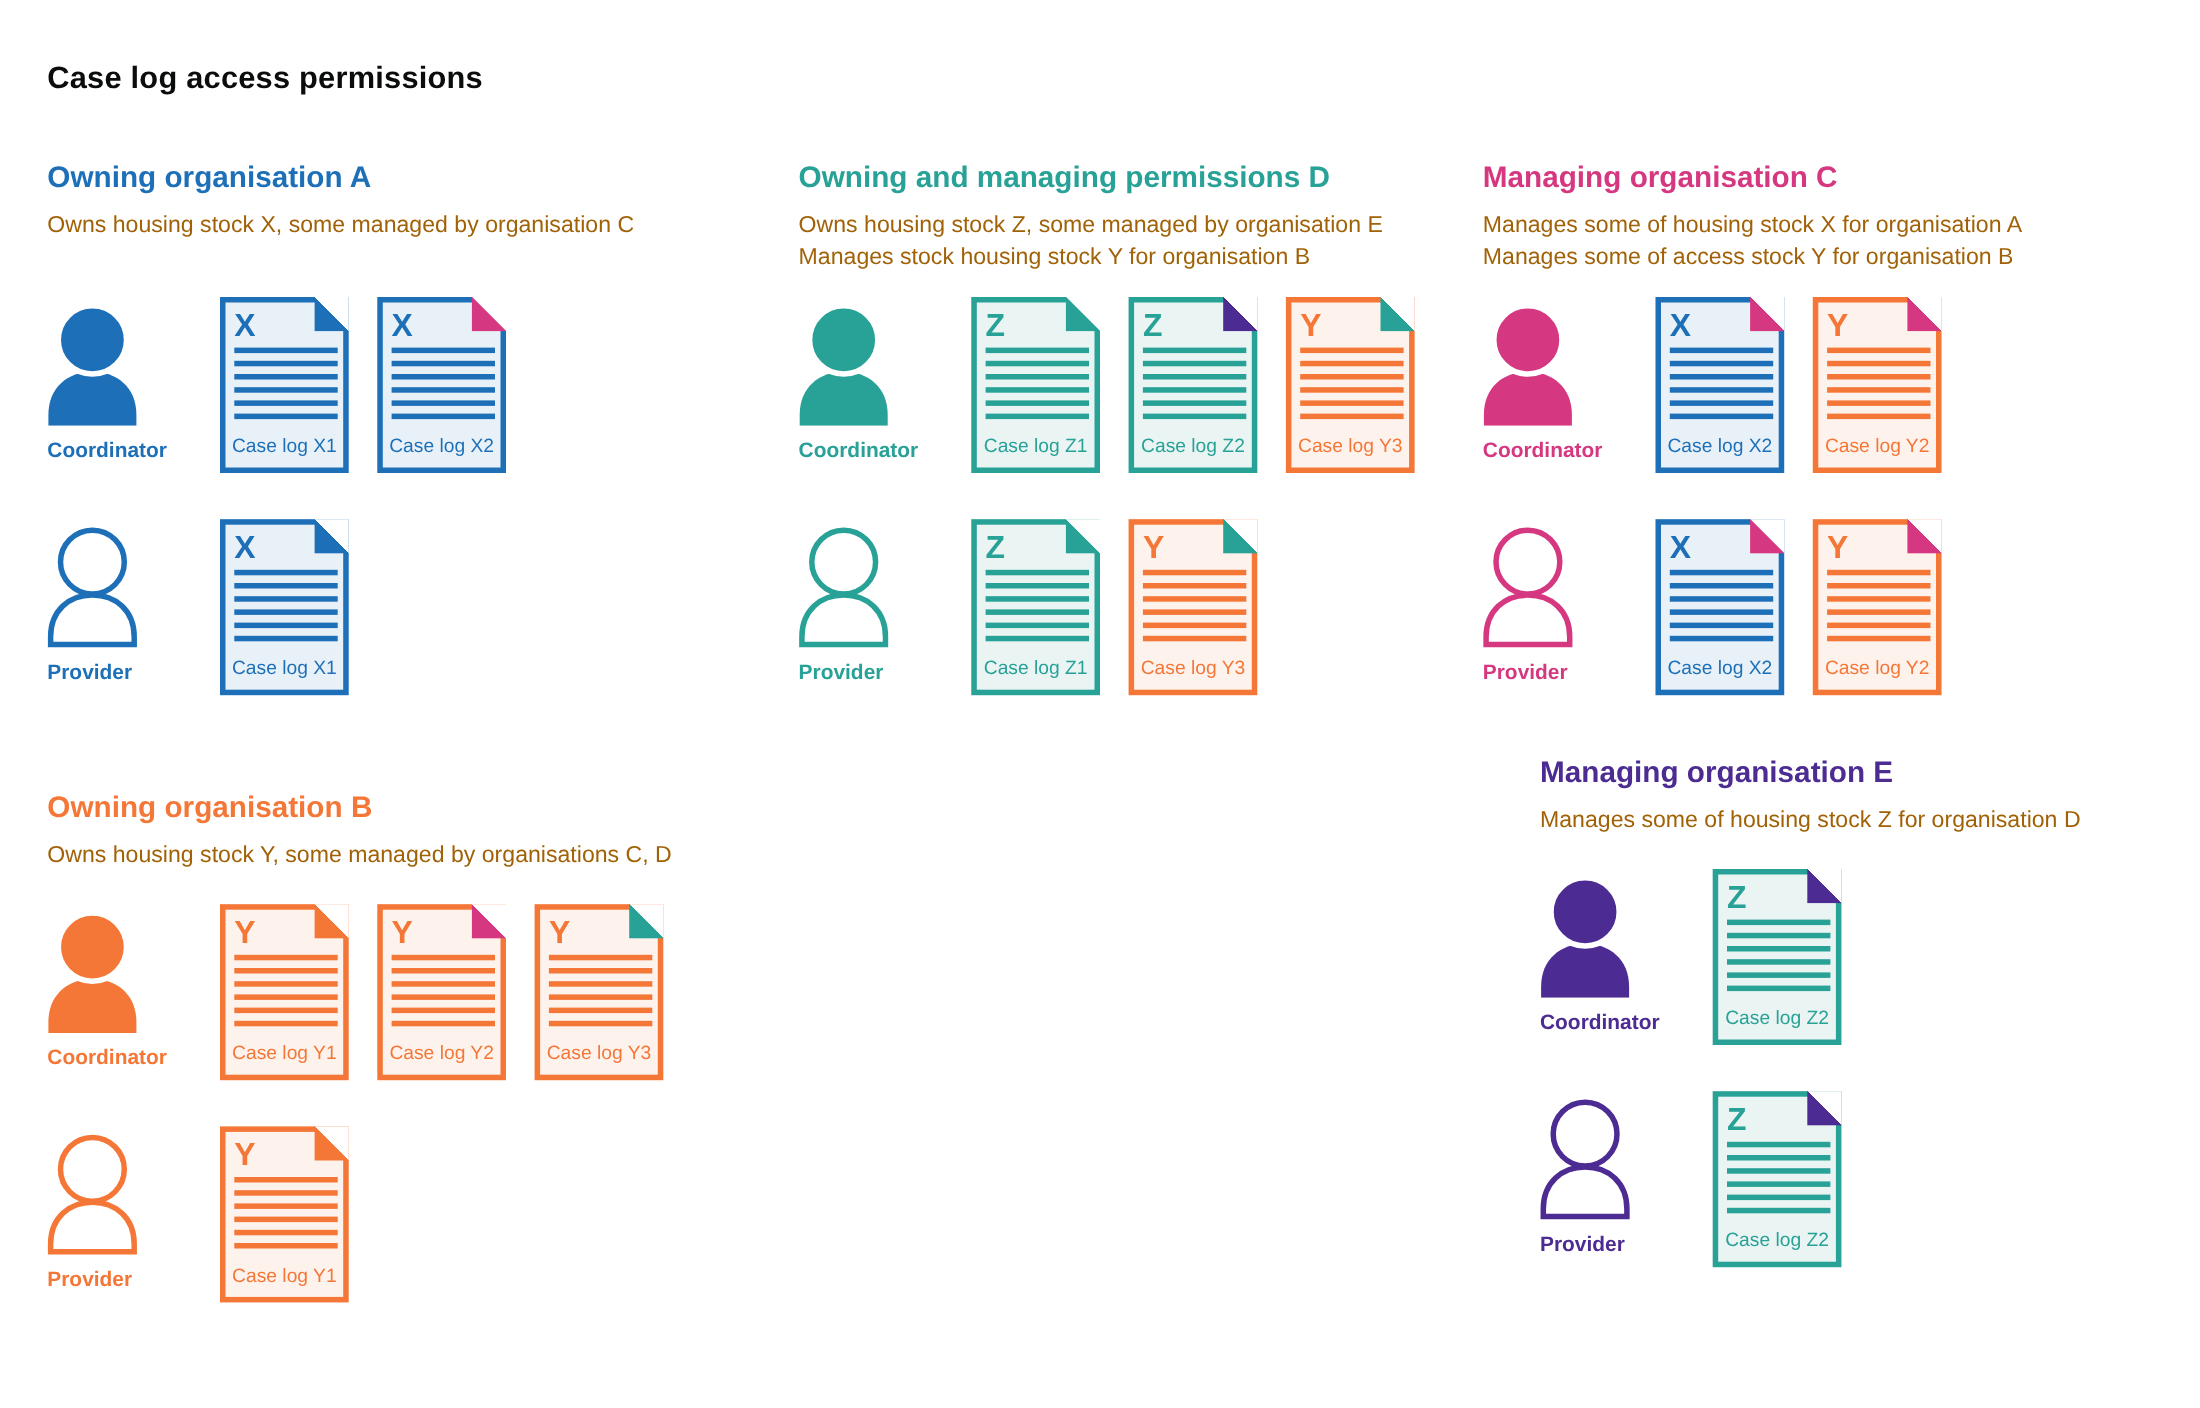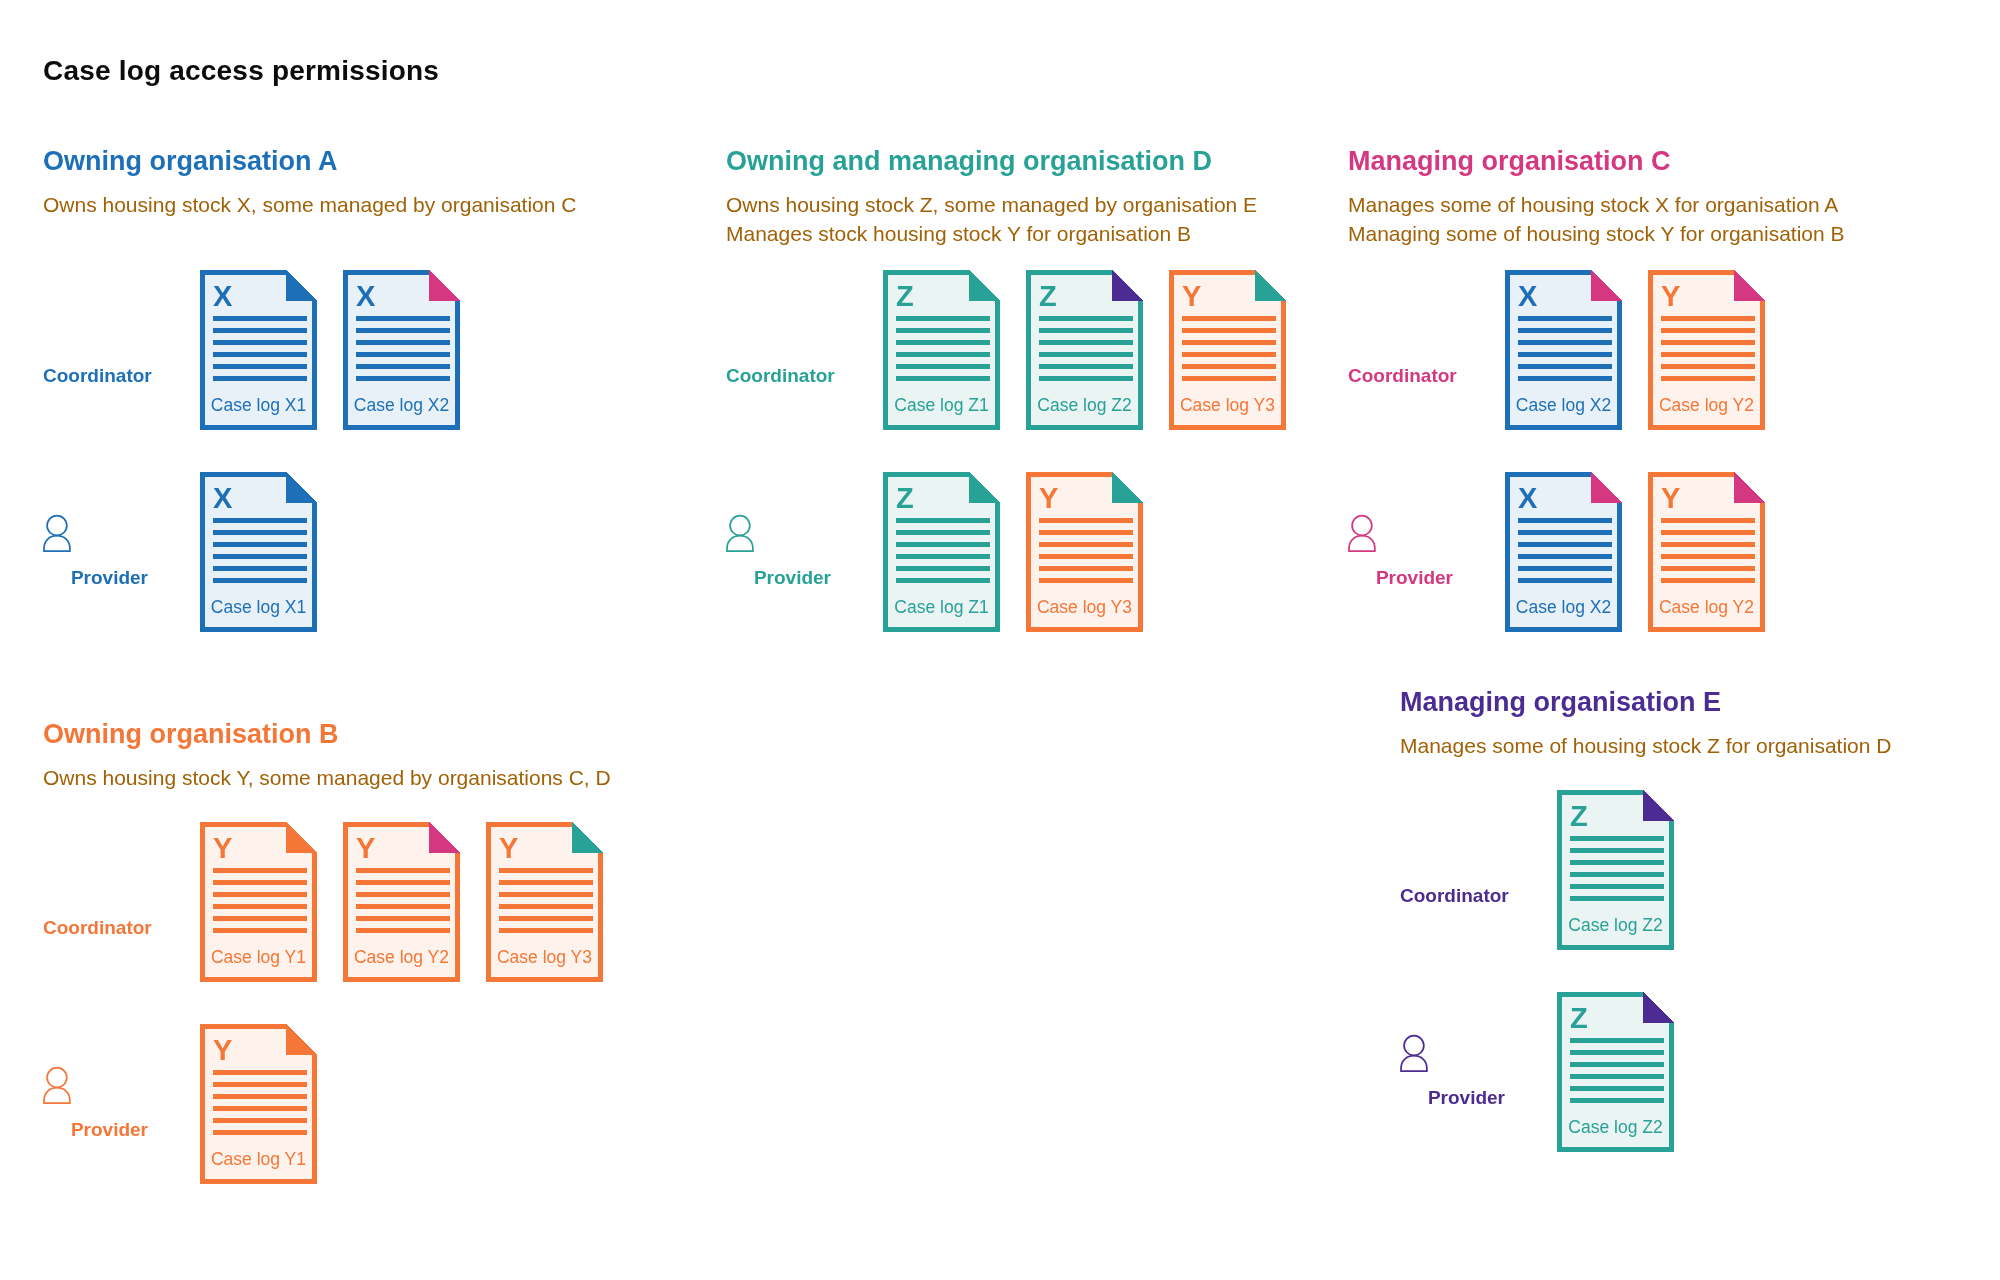--- a/index.html
+++ b/index.html
@@ -12,22 +12,22 @@
   .section.org-d{left:726px;top:145px;}
   .section.org-c{left:1348px;top:145px;width:600px;}
   .section.org-b{left:43px;top:718px;}
   .section.org-e{left:1400px;top:686px;width:600px;}
   .hdr{height:125px;box-sizing:border-box;}
   .org-b .hdr,.org-e .hdr{height:104px;}
   .sec-heading{margin:0;font-size:27px;line-height:33px;font-weight:700;color:var(--c);}
   .sec-desc{margin:12px 0 0 0;font-size:21px;line-height:29px;color:#a16207;}
   .sec-desc + .sec-desc{margin-top:0;}
   .row{display:flex;align-items:flex-start;height:160px;margin-bottom:42px;}
-  .person{width:105px;margin-right:52px;display:flex;flex-direction:row;
-       align-items:flex-end;padding-top:5px;flex:none;}
+  .person{width:105px;margin-right:52px;display:flex;flex-direction:column;
+       align-items:flex-start;padding-top:5px;flex:none;}
   .person-label{margin-top:12px;font-size:19px;font-weight:700;color:var(--c);white-space:nowrap;}
   .docs{display:flex;gap:26px;}
   .doc{position:relative;width:117px;height:160px;box-sizing:border-box;
        border:5px solid var(--dc);background:var(--db);flex:none;}
   .doc-letter{position:absolute;top:6px;left:8px;font-size:29px;font-weight:700;
        color:var(--dc);line-height:1.1;}
   .doc-lines{position:absolute;top:41px;left:8px;right:5px;display:flex;
        flex-direction:column;gap:7px;}
   .doc-line{height:5px;background:var(--dc);}
   .doc-label{position:absolute;bottom:9px;left:0;right:0;text-align:center;
@@ -102,21 +102,21 @@
               <div class="doc-line"></div>
             </div>
             <div class="doc-fold"></div>
             <div class="doc-label">Case log X1</div>
           </div>
         </div>
       </div>
     </section>
     <section class="section org-d" style="--c: #28a197;">
       <div class="hdr">
-        <h2 class="sec-heading">Owning and managing organisation D</h2>
+        <h2 class="sec-heading">Owning and managing permissions D</h2>
         <p class="sec-desc">Owns housing stock Z, some managed by organisation E</p>
         <p class="sec-desc">Manages stock housing stock Y for organisation B</p>
       </div>
       <div class="row">
         <div class="person">
           <svg width="82" height="112" viewBox="0 0 82 112">
             <path d="M1,112 L1,102 C1,77 19,63 41,63 C63,63 81,77 81,102 L81,112 Z" fill="#28a197"></path>
             <circle cx="41" cy="34" r="31" fill="#28a197" stroke="#ffffff" stroke-width="5"></circle>
           </svg>
           <div class="person-label">Coordinator</div>
@@ -198,21 +198,21 @@
             <div class="doc-fold"></div>
             <div class="doc-label">Case log Y3</div>
           </div>
         </div>
       </div>
     </section>
     <section class="section org-c" style="--c: #d53880;">
       <div class="hdr">
         <h2 class="sec-heading">Managing organisation C</h2>
         <p class="sec-desc">Manages some of housing stock X for organisation A</p>
-        <p class="sec-desc">Managing some of housing stock Y for organisation B</p>
+        <p class="sec-desc">Manages some of access stock Y for organisation B</p>
       </div>
       <div class="row">
         <div class="person">
           <svg width="82" height="112" viewBox="0 0 82 112">
             <path d="M1,112 L1,102 C1,77 19,63 41,63 C63,63 81,77 81,102 L81,112 Z" fill="#d53880"></path>
             <circle cx="41" cy="34" r="31" fill="#d53880" stroke="#ffffff" stroke-width="5"></circle>
           </svg>
           <div class="person-label">Coordinator</div>
         </div>
         <div class="docs">

